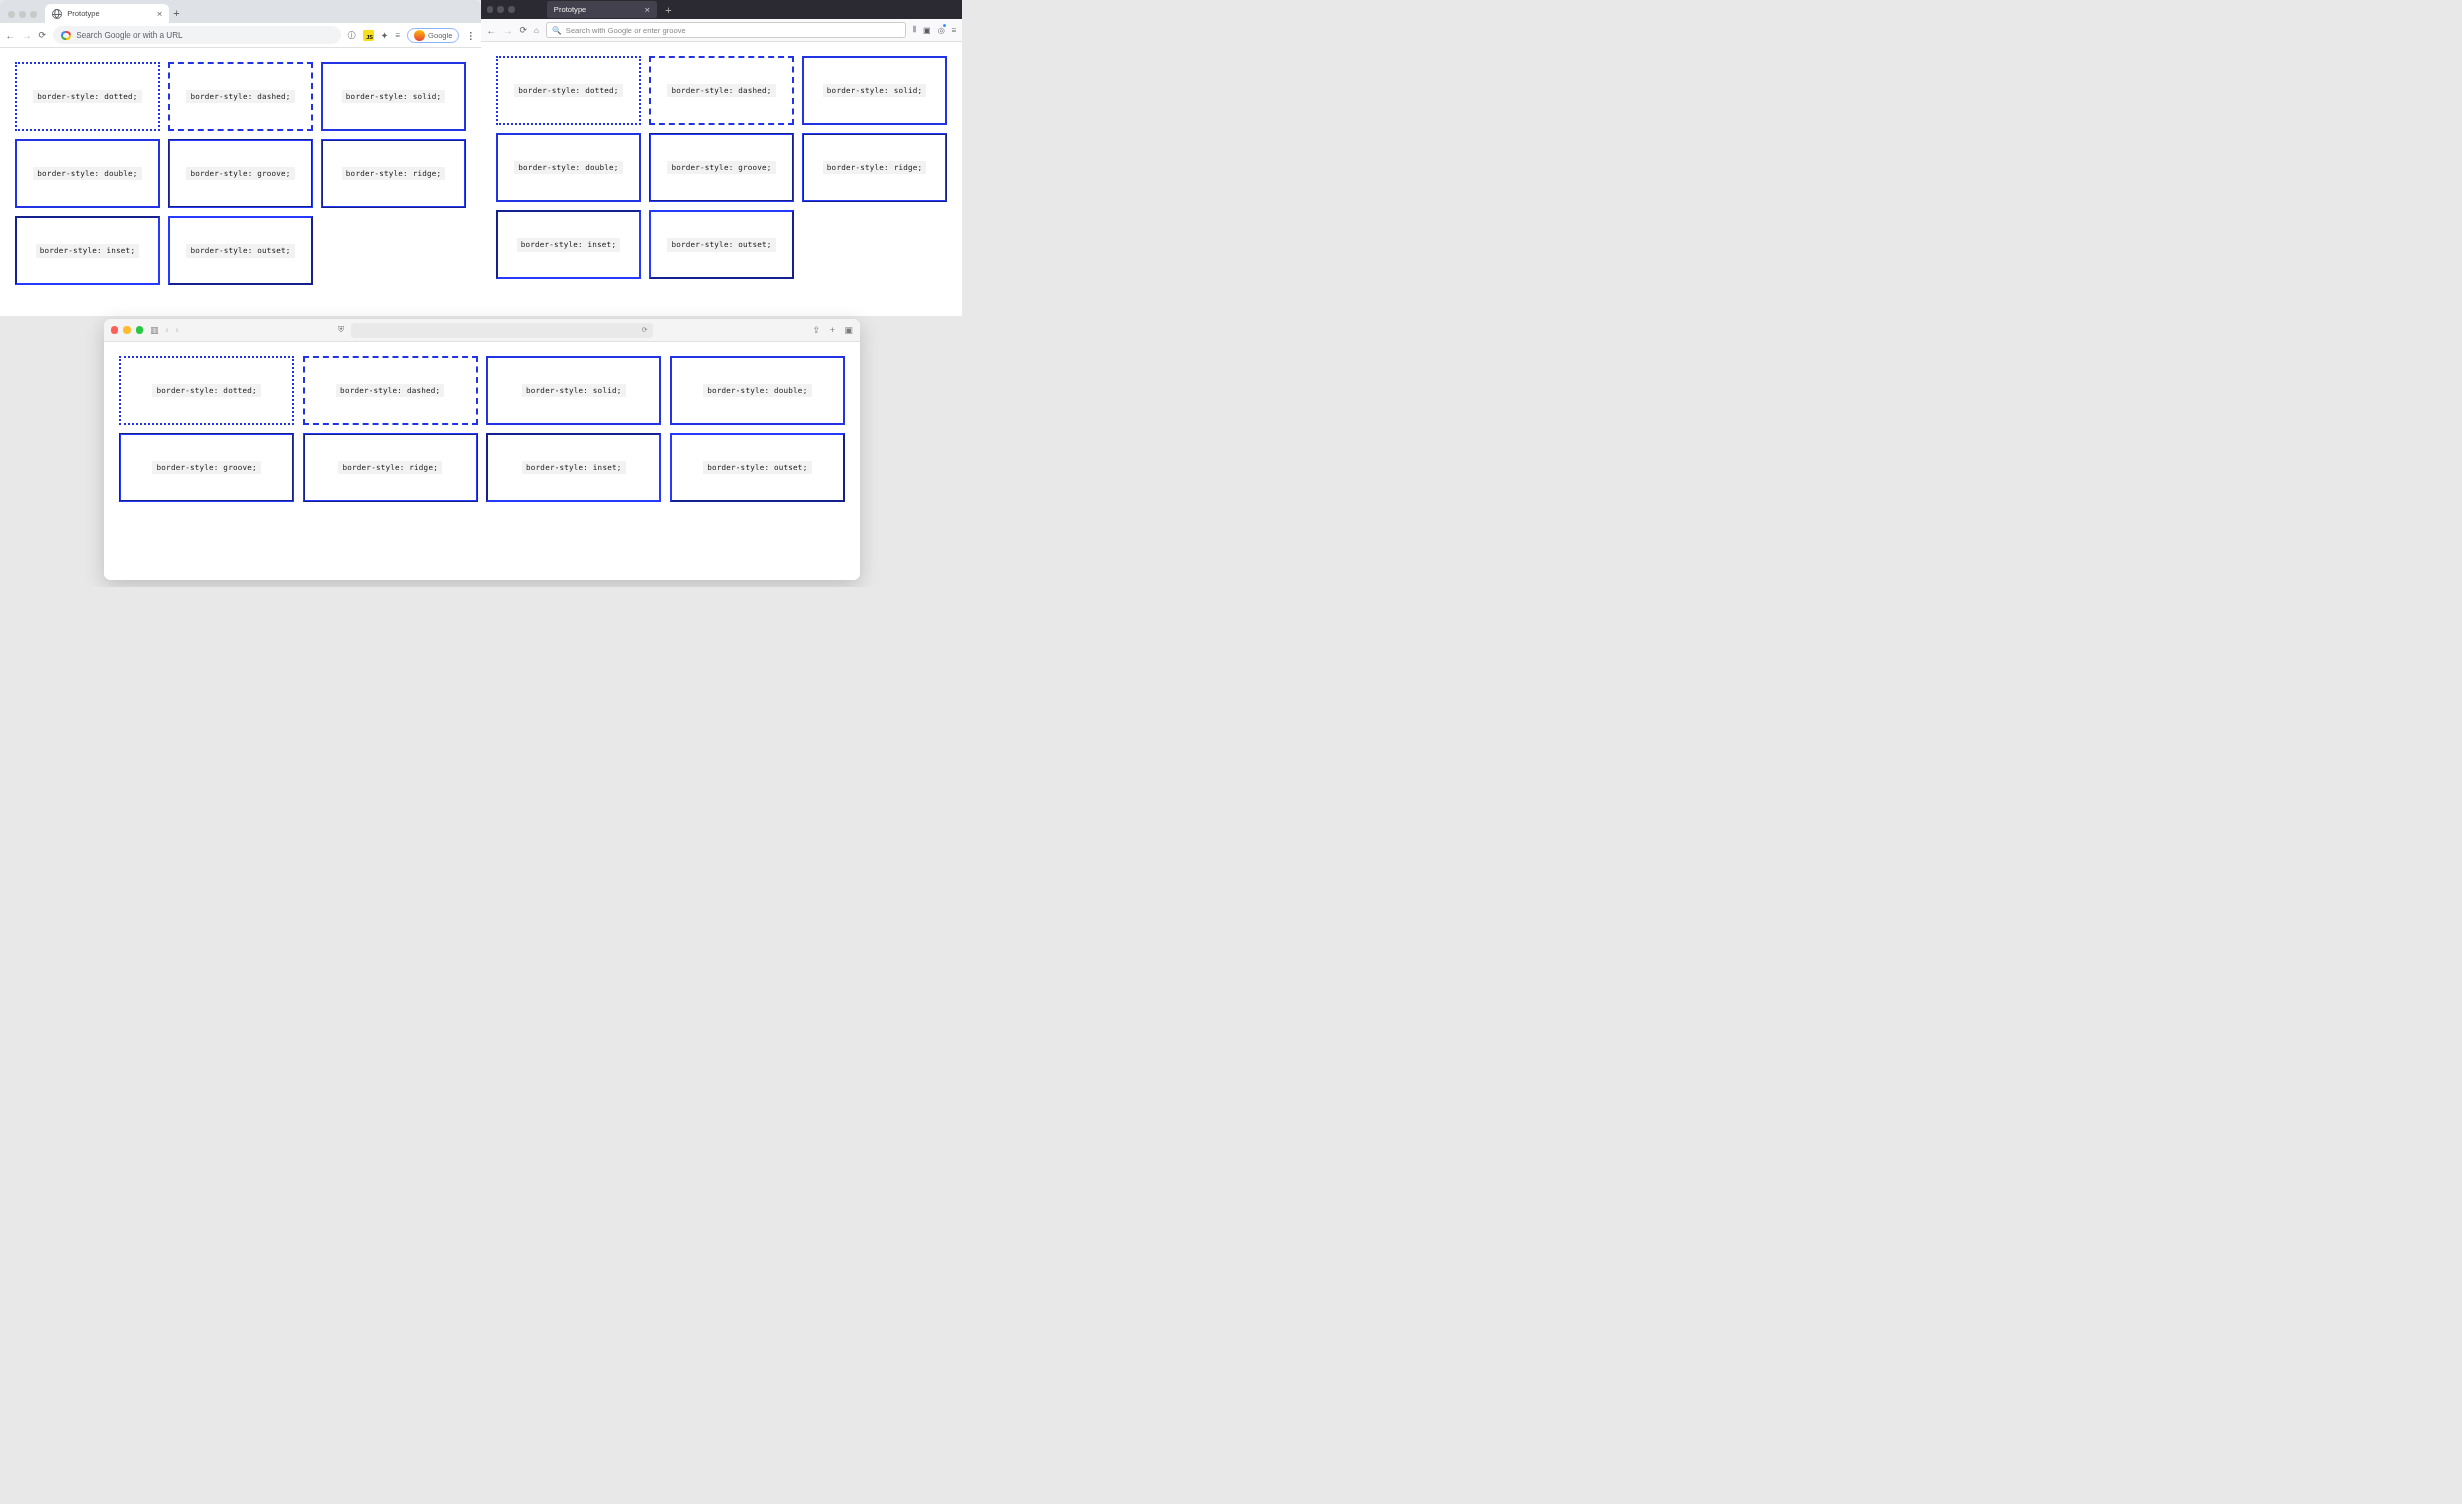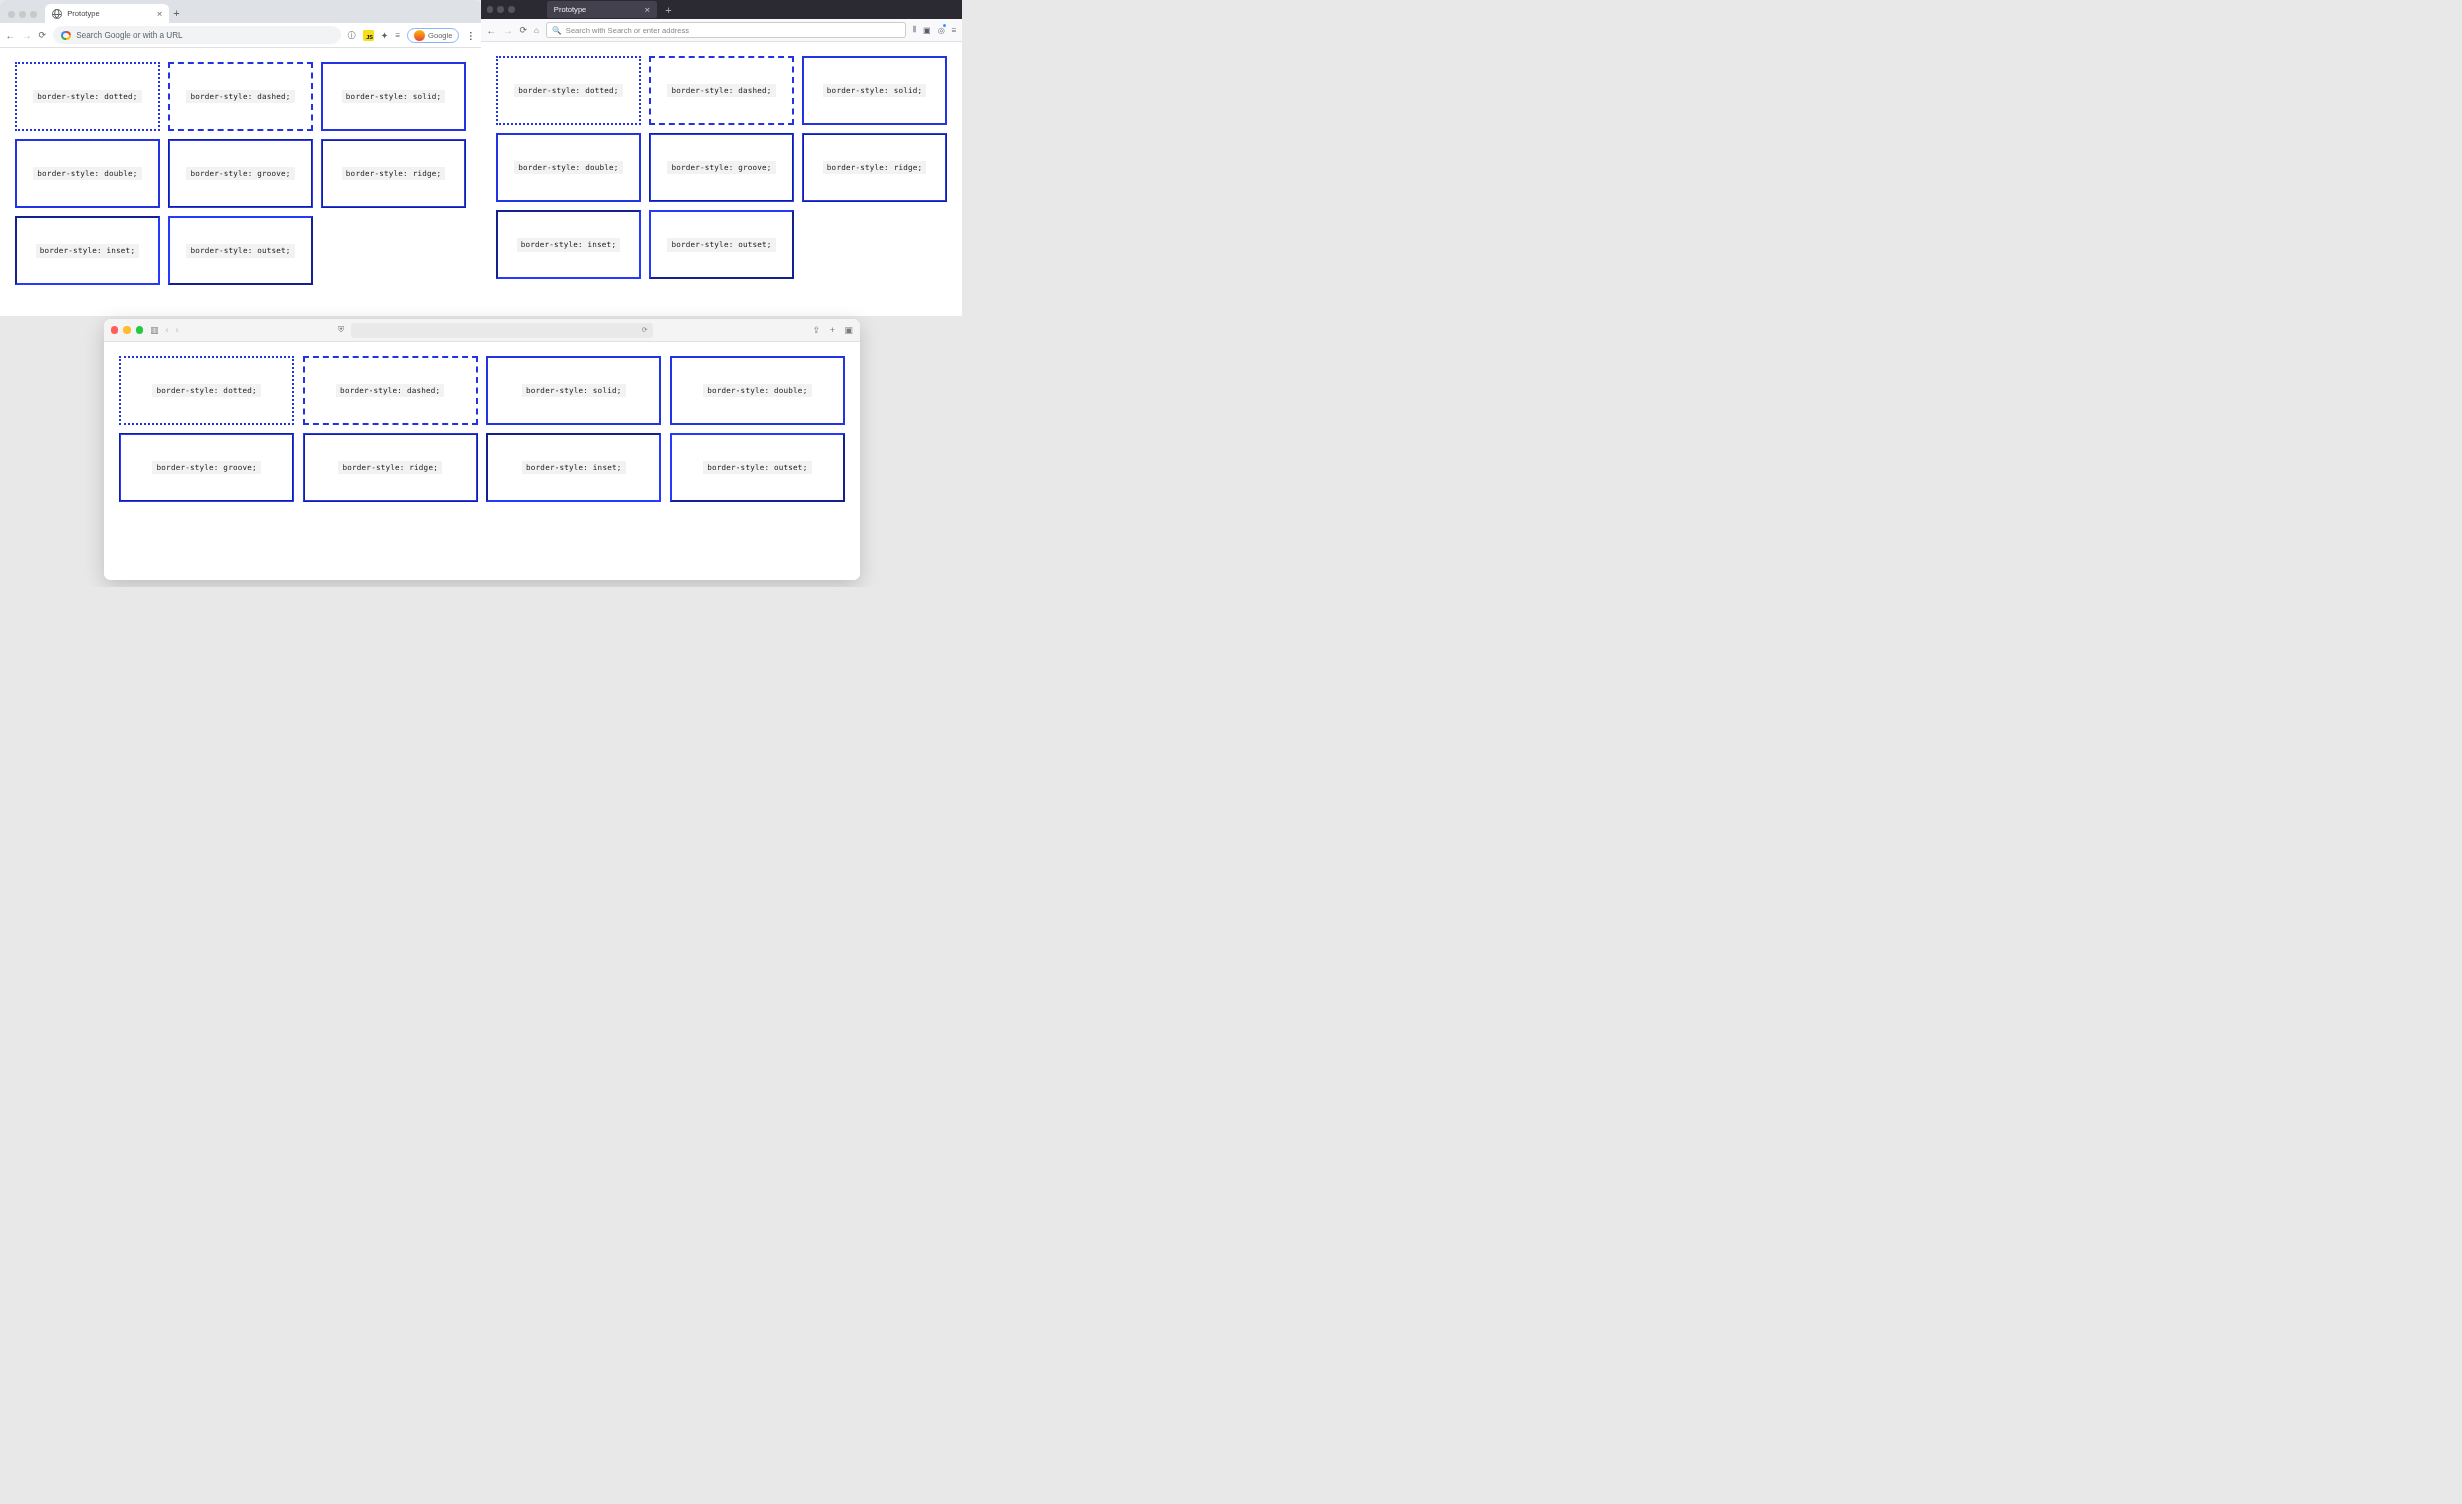--- a/index.html
+++ b/index.html
@@ -244,21 +244,21 @@
     <span class="ff-plus">+</span>
   </div>
 
   <div class="ff-toolbar">
     <span class="nav-arrow">←</span>
     <span class="nav-arrow disabled">→</span>
     <span class="reload">⟳</span>
     <span>⌂</span>
     <div class="ff-url">
       <span>🔍</span>
-      <span>Search with Search or enter address</span>
+      <span>Search with Google or enter groove</span>
     </div>
     <div class="ff-icons">
       <span>⫴</span>
       <span>▣</span>
       <span class="ff-badge">◎</span>
       <span>≡</span>
     </div>
   </div>
 
   <div class="page-content">

